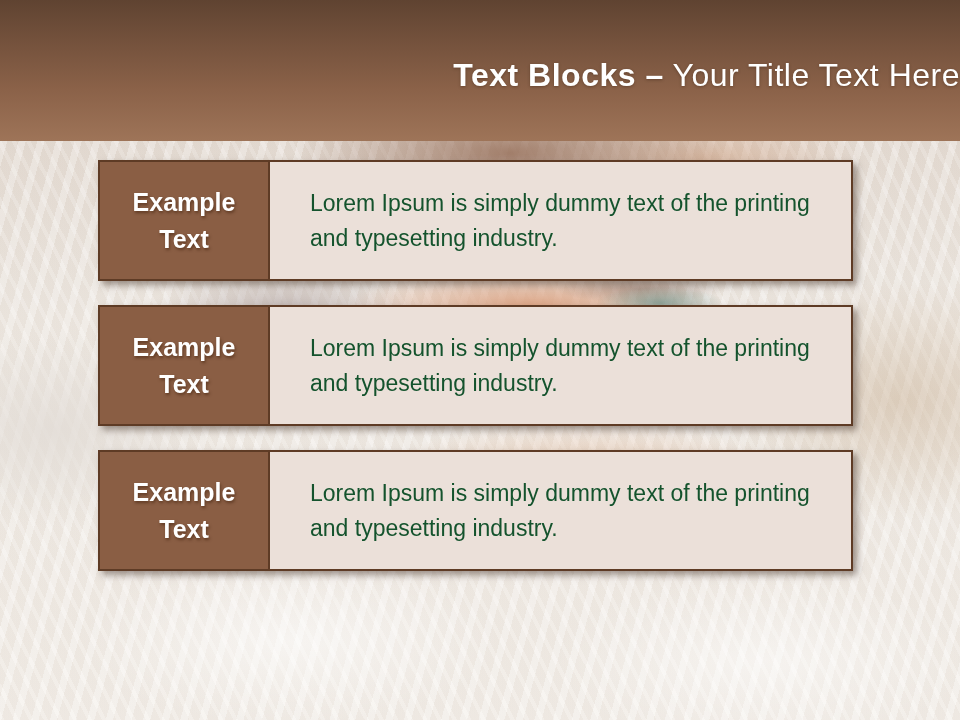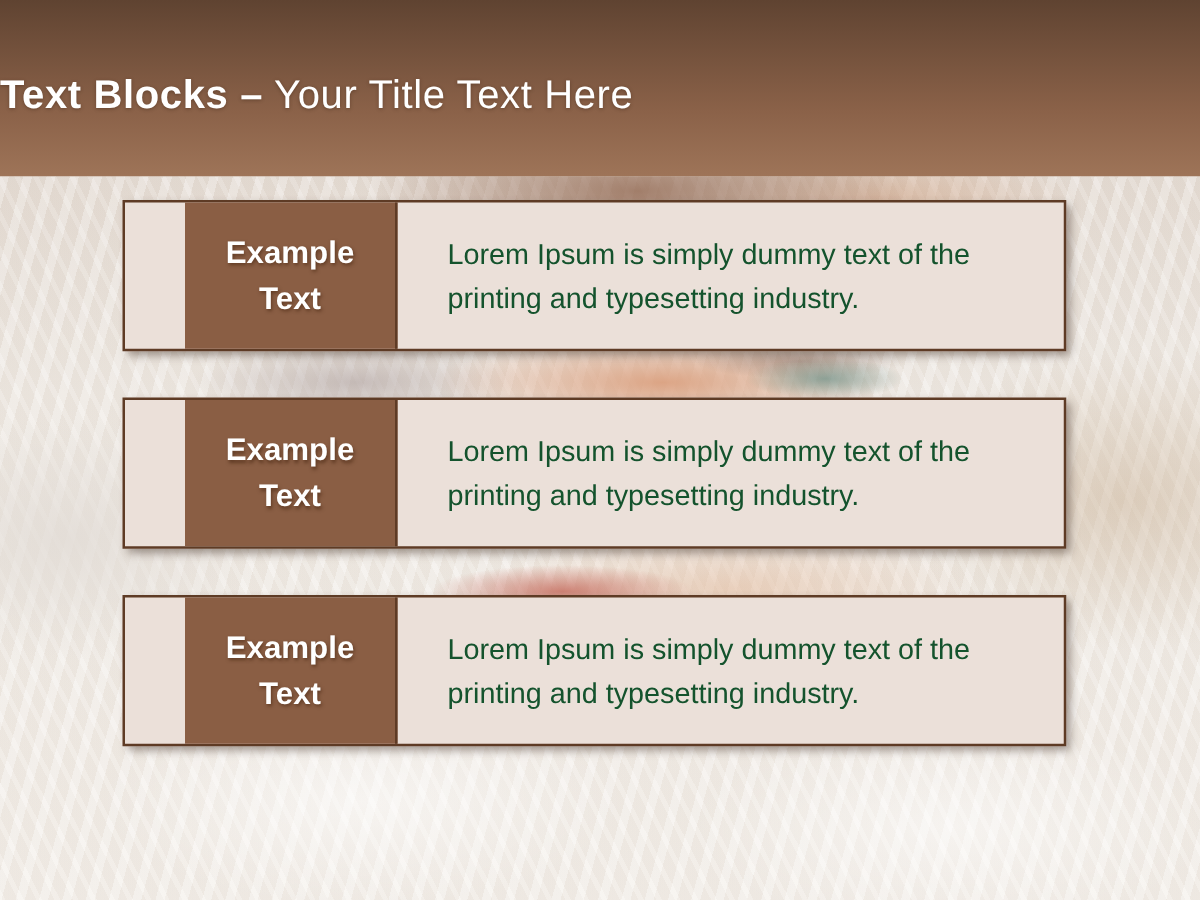--- a/index.html
+++ b/index.html
@@ -50,21 +50,21 @@
   }
 
   
   .header {
     position: absolute;
     left: 0; top: 0;
     width: 960px; height: 141px;
     background: linear-gradient(180deg, #5f4331 0%, #6c4c38 18%, #8a6148 62%, #9e7458 100%);
     display: flex;
     align-items: center;
-    justify-content: flex-start;
+    justify-content: flex-end;
   }
   .header h1 {
     margin: 0;
     padding-top: 10px;
     font-size: 32px;
     font-weight: normal;
     color: #ffffff;
     letter-spacing: 0.5px;
     text-shadow: 0 1px 3px rgba(60,35,20,0.45);
     white-space: nowrap;
@@ -73,25 +73,24 @@
 
   
   .blocks {
     position: absolute;
     left: 98px; top: 160px;
     width: 755px;
   }
   .block {
     display: flex;
     height: 117px;
-    margin-bottom: 37px;
+    margin-bottom: 24px;
     border: 2px solid #5e3b25;
     background: #ebe0d9;
     box-shadow: 4px 4px 7px rgba(85,70,58,0.55);
-    padding-left: 48px;
   }
   .block-label {
     flex: 0 0 168px;
     background: #8a5e44;
     border-right: 2px solid #5e3b25;
     color: #ffffff;
     font-weight: bold;
     font-size: 25px;
     line-height: 37px;
     display: flex;

